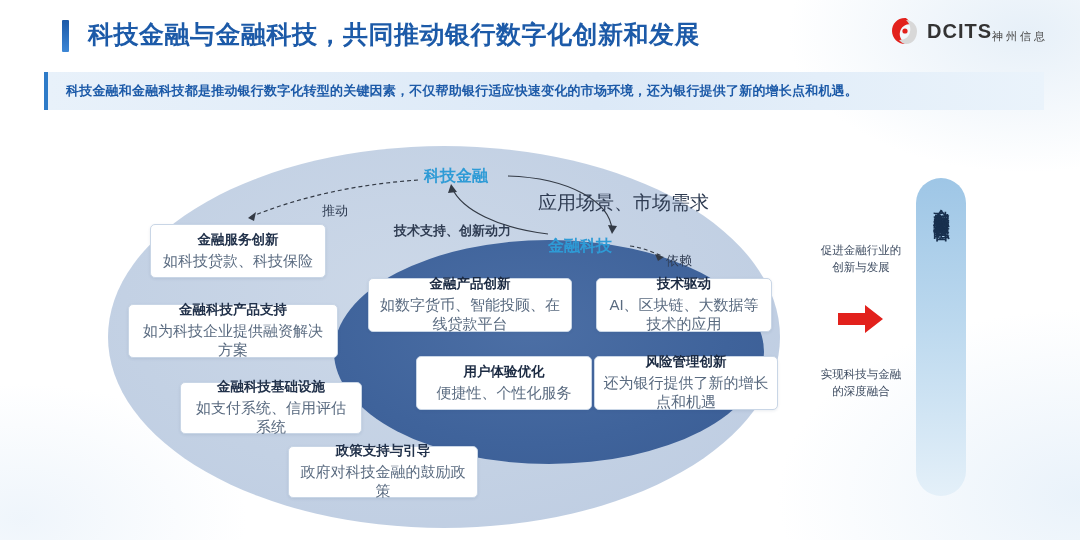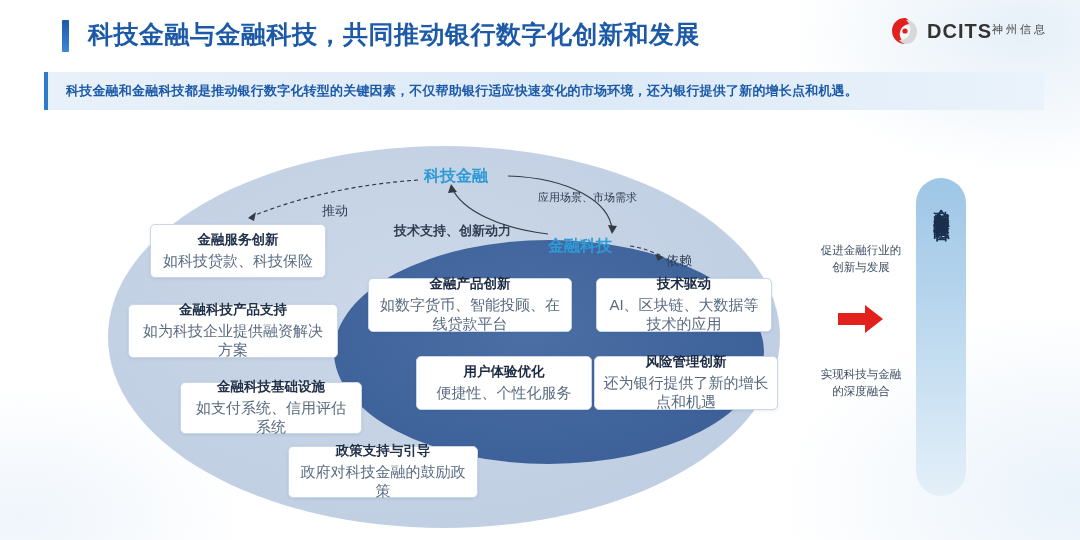--- a/index.html
+++ b/index.html
@@ -66,21 +66,21 @@
   .logo-en {
     font-size: 20px;
     font-weight: bold;
     color: #333333;
     letter-spacing: 1px;
   }
   .logo-cn {
     font-size: 11px;
     color: #444444;
     letter-spacing: 3px;
-    margin-top: 3px;
+    margin-top: 10px;
   }
 
   
   .subtitle-band {
     position: absolute;
     left: 44px;
     top: 72px;
     width: 1000px;
     height: 38px;
     background: linear-gradient(90deg, #E8F1FA 0%, #DCE9F7 55%, #EAF3FB 100%);
@@ -179,21 +179,21 @@
     left: 548px; top: 118px;
     font-size: 16px; font-weight: bold;
     color: #2E9BD6;
   }
   #lbl-tuidong {
     left: 322px; top: 84px;
     font-size: 13px; color: #2F3C52;
   }
   #lbl-scene {
     left: 538px; top: 72px;
-    font-size: 11px; color: #2F3C52; font-weight: 500;
+    font-size: 19px; color: #2F3C52; font-weight: 500;
   }
   #lbl-tech-drive {
     left: 394px; top: 104px;
     font-size: 13px; color: #2F3C52; font-weight: 700;
   }
   #lbl-yilai {
     left: 666px; top: 134px;
     font-size: 13px; color: #2F3C52;
   }
 

